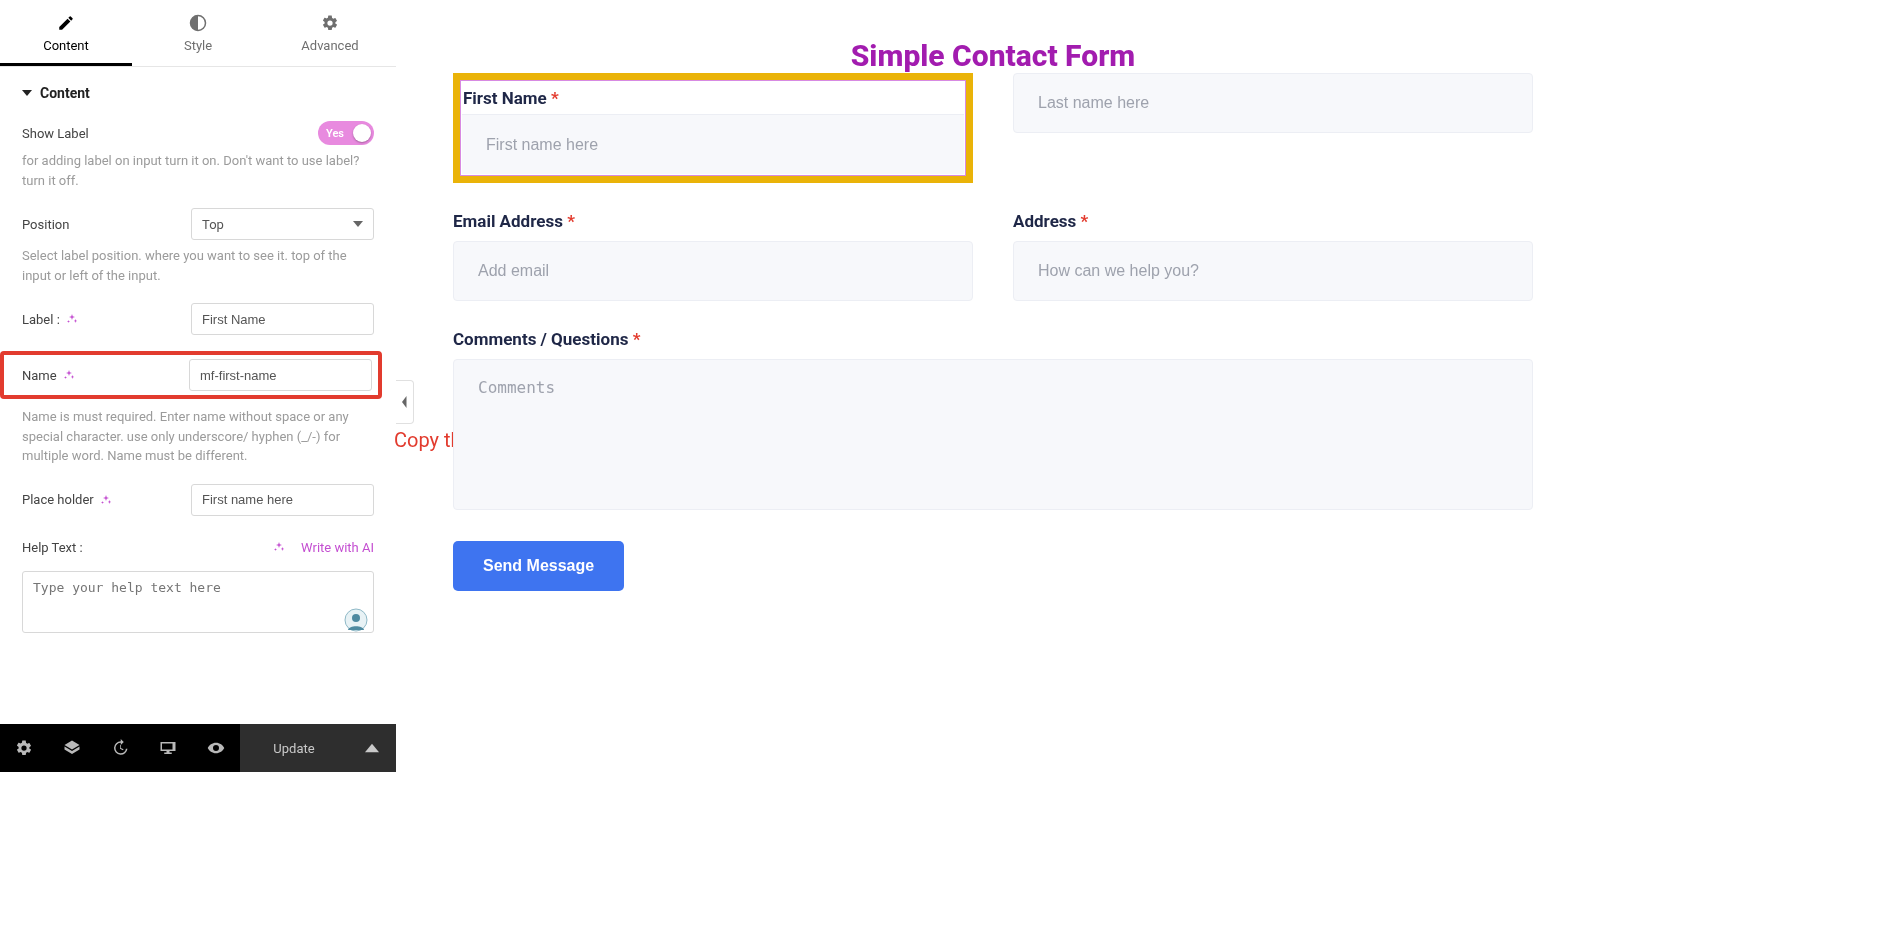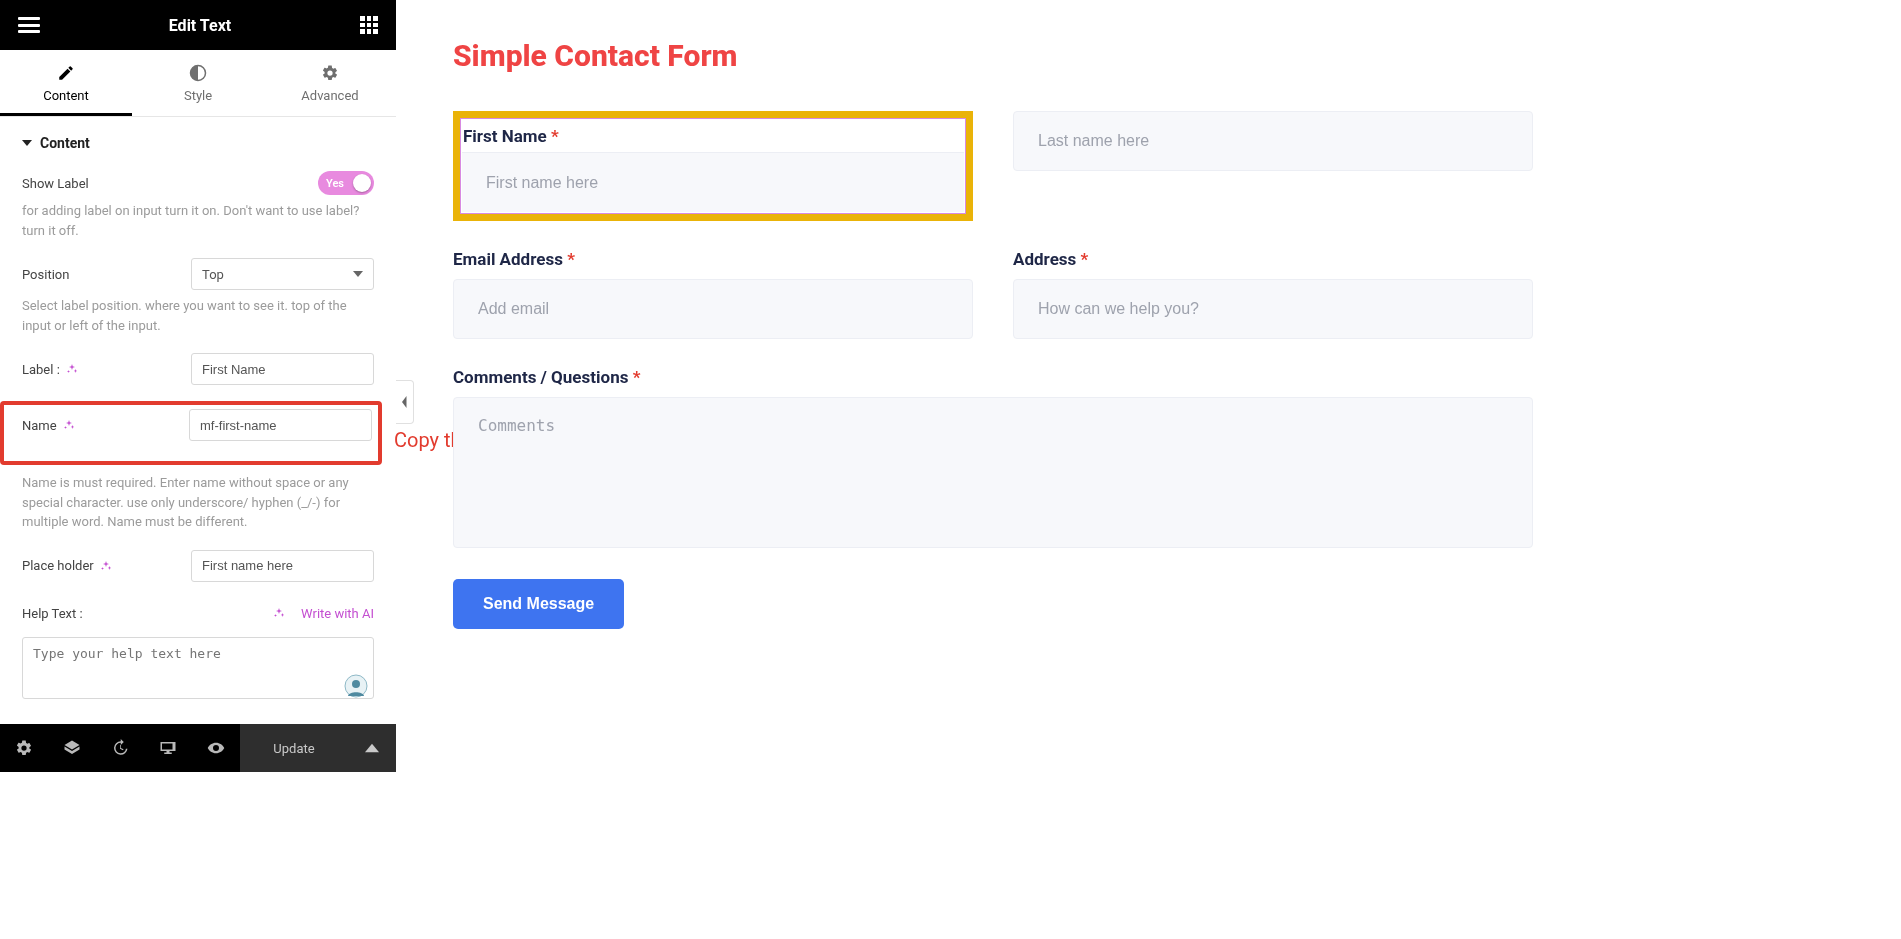--- a/index.html
+++ b/index.html
@@ -192,21 +192,21 @@
   font-size:13px;
   display:flex;align-items:center;gap:16px;
   cursor:pointer;
 }
 
 
 .name-row-highlight {
   position: relative;
   border: 4px solid #e23b2e;
   border-radius: 4px;
-  padding: 4px 6px 20px 18px;
+  padding: 4px 6px 4px 18px;
   margin-left: -22px;
   margin-right: -8px;
   margin-bottom: 8px;
   display:flex;align-items:center;justify-content:space-between;
 }
 .copy-name-annot {
   position:absolute;
   left: 394px;
   top: 428px;
   color:#e23b2e;
@@ -265,22 +265,22 @@
 
 .preview {
   position:absolute;
   left:453px;
   top:38px;
   width:1080px;
 }
 .form-title {
   font-size:30px;
   font-weight:800;
-  color:#ef4444;
-  margin-bottom:38px;
+  color:#a21caf;
+  text-align:center;
 }
 .form-grid {
   display:grid;
   grid-template-columns: 1fr 1fr;
   column-gap: 40px;
   row-gap: 28px;
 }
 .form-field.full { grid-column: 1 / -1; }
 .field-label {
   font-size:17px;
@@ -322,39 +322,20 @@
   cursor:pointer;
 }
 
 .spacer18 { height:18px; }
 .spacer10 { height:10px; }
 </style>
 </head>
 <body>
 
 <div class="editor-panel">
-  <div class="editor-header">
-    <div class="hamburger">
-        <span></span>
-        <span></span>
-        <span></span>
-      </div>
-    <div class="editor-title">Edit Text</div>
-    <div class="apps-icon">
-      <span></span>
-        <span></span>
-        <span></span>
-        <span></span>
-        <span></span>
-        <span></span>
-        <span></span>
-        <span></span>
-        <span></span>
-    </div>
-  </div>
 
   <div class="editor-tabs">
     <div class="editor-tab active">
       <svg class="tab-icon" viewBox="0 0 24 24">
           <path d="M3 17.25V21h3.75L17.81 9.94l-3.75-3.75L3 17.25zM20.71 7.04a1 1 0 0 0 0-1.41l-2.34-2.34a1 1 0 0 0-1.41 0l-1.83 1.83 3.75 3.75 1.83-1.83z"></path>
         </svg>
       <span>Content</span>
     </div>
     <div class="editor-tab">
       <svg class="tab-icon" viewBox="0 0 24 24">

